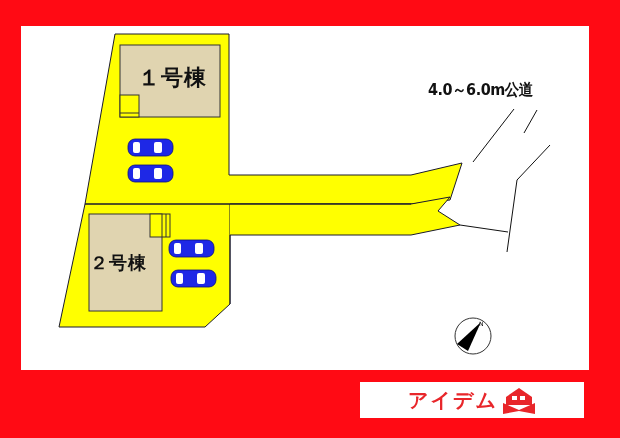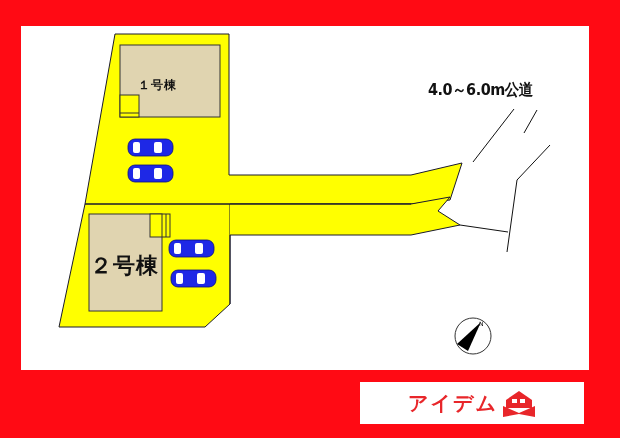--- a/index.html
+++ b/index.html
@@ -1,22 +1,22 @@
 <!DOCTYPE html>
 <html><head>
 <meta charset="utf-8">
 <style>
   html, body { margin: 0; padding: 0; }
   body { width: 620px; height: 438px; background: #ff0a14; position: relative; overflow: hidden; font-family: "DejaVu Sans", sans-serif; }
   .canvas { position: absolute; left: 0; top: 0; width: 620px; height: 438px; }
   .label { position: absolute; font-family: "DejaVu Sans", sans-serif; font-weight: bold; color: #111; white-space: nowrap; }
-  .bldg1-label { left: 138px; top: 77px; font-size: 12px; letter-spacing: 1px; }
-  .bldg2-label { left: 90px; top: 251px; font-size: 22px; letter-spacing: 1px; }
+  .bldg1-label { left: 138px; top: 63px; font-size: 22px; letter-spacing: 1px; }
+  .bldg2-label { left: 90px; top: 251px; font-size: 18px; letter-spacing: 1px; }
   .road-label { left: 428px; top: 80px; font-size: 16px; letter-spacing: -0.5px; transform: scaleX(0.9); transform-origin: left center; }
-  .logo { position: absolute; left: 360px; top: 382px; width: 224px; height: 42px; background: #ffffff; display: flex; align-items: center; justify-content: center; gap: 4px; }
+  .logo { position: absolute; left: 360px; top: 382px; width: 224px; height: 36px; background: #ffffff; display: flex; align-items: center; justify-content: center; gap: 4px; }
   .logo-text { color: #e8262a; font-weight: bold; font-size: 20px; letter-spacing: 2px; font-family: "DejaVu Sans", sans-serif; }
   .logo-house { width: 34px; height: 30px; }
 </style>
 </head>
 <body>
 
 <svg class="canvas" viewBox="0 0 620 438" width="620" height="438">
 
   <rect x="21" y="26" width="568" height="344" fill="#ffffff"></rect>
 

